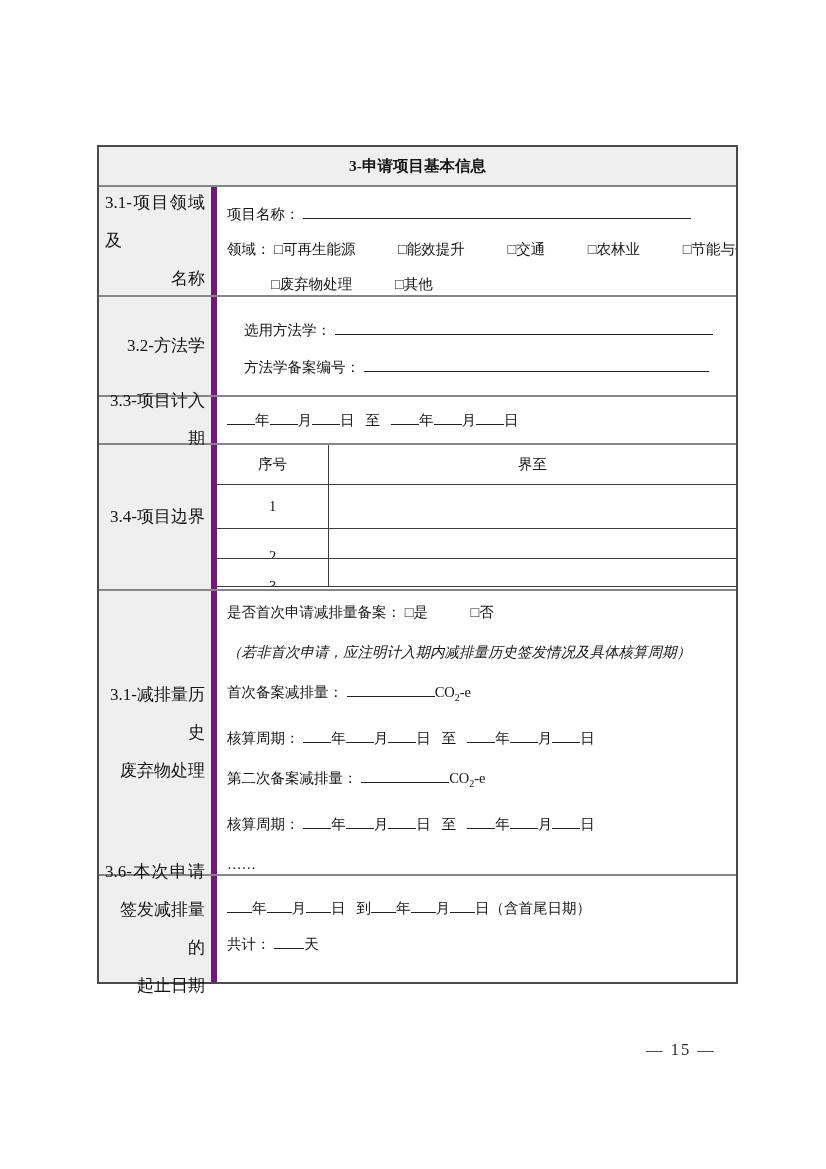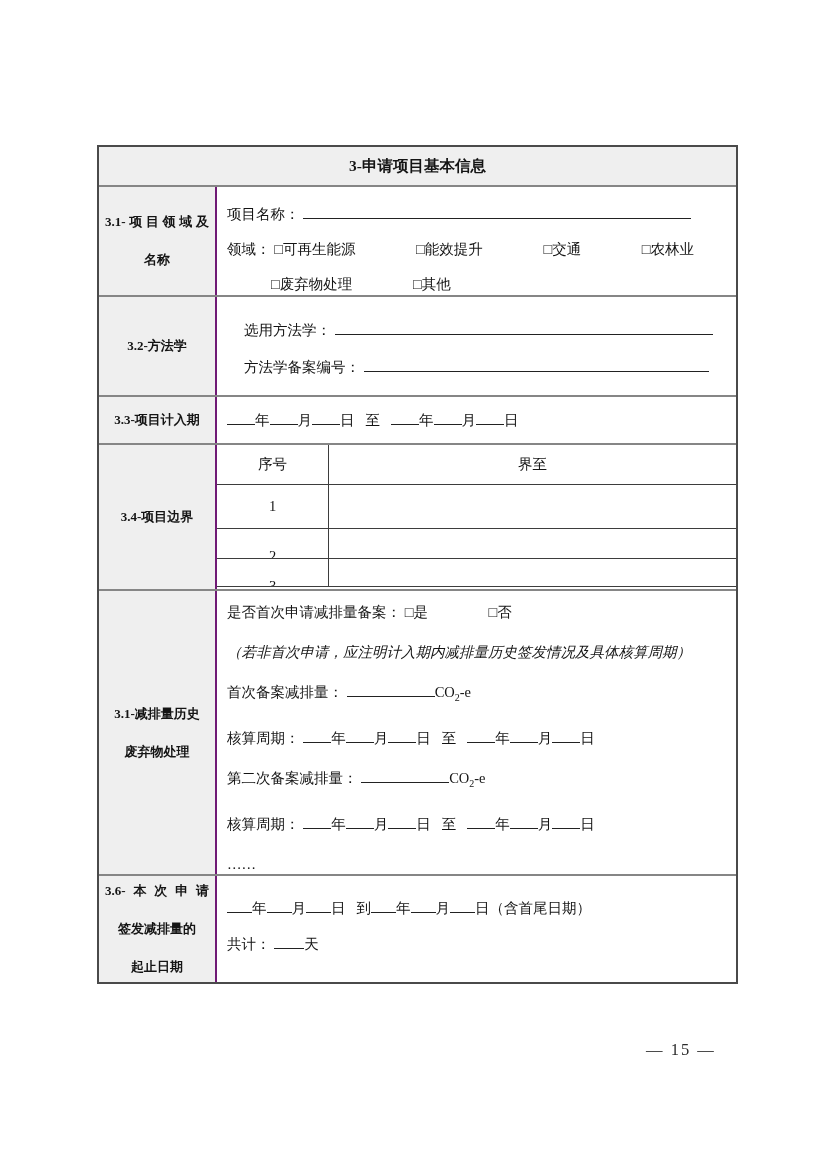--- a/index.html
+++ b/index.html
@@ -23,26 +23,26 @@
     display:flex; align-items:center; justify-content:center;
     font-weight:bold; font-size:15.5px;
   }
 
   .trow { display:flex; border-bottom:2px solid #868686; }
   .trow.last { border-bottom:none; }
 
   .lbl {
     width:118px; flex:0 0 118px;
     background:#efefef;
-    border-right:2px solid #701a75;
+    border-right:6px solid #701a75;
     display:flex; flex-direction:column; justify-content:center;
-    font-weight:bold; font-size:13px;
+    font-weight:normal; font-size:17px;
     padding:0 6px;
   }
-  .lbl .lline { line-height:38px; text-align:center; }
+  .lbl .lline { line-height:38px; text-align:right; }
   .lbl .lline.stretch { text-align:justify; text-align-last:justify; }
 
   .content {
     flex:1 1 auto; background:#fff;
     font-size:14.5px;
     padding:0 0 0 10px;
     overflow:hidden;
   }
 
   .r31 { height:110px; } .r31 .content { padding-top:10px; }
@@ -63,21 +63,21 @@
     vertical-align:baseline;
   }
   .w-name { width:388px; } .w-meth { width:378px; } .w-code { width:345px; }
   .w-dt { width:28px; } .w-d6 { width:25px; }
   .w-amt { width:88px; } .w-days { width:30px; }
 
   .sep-to  { margin:0 11px; }
   .sep-to6 { margin-left:11px; }
 
   .opt { white-space:nowrap; }
-  .opt + .opt { margin-left:20px;padding-left:37px; }
+  .opt + .opt { margin-left:2px;padding-left:37px; }
   .indent-opts { margin-left:44px; }
   .gap-no { margin-left:55px; }
 
   .note { font-style:italic; }
 
   sub { font-size:10px; }
 
   
   .btable { width:100%; }
   .brow { display:flex; border-bottom:1px solid #3d3d3d; }

